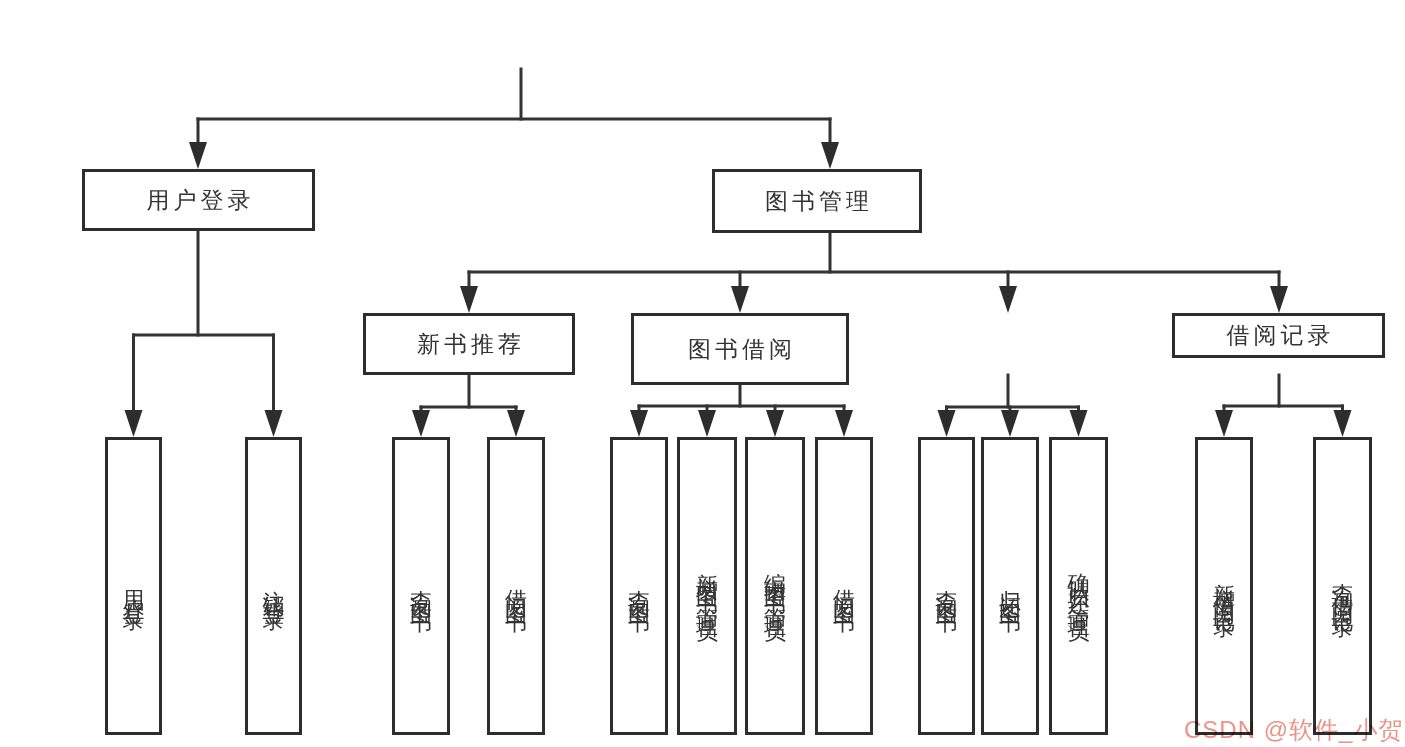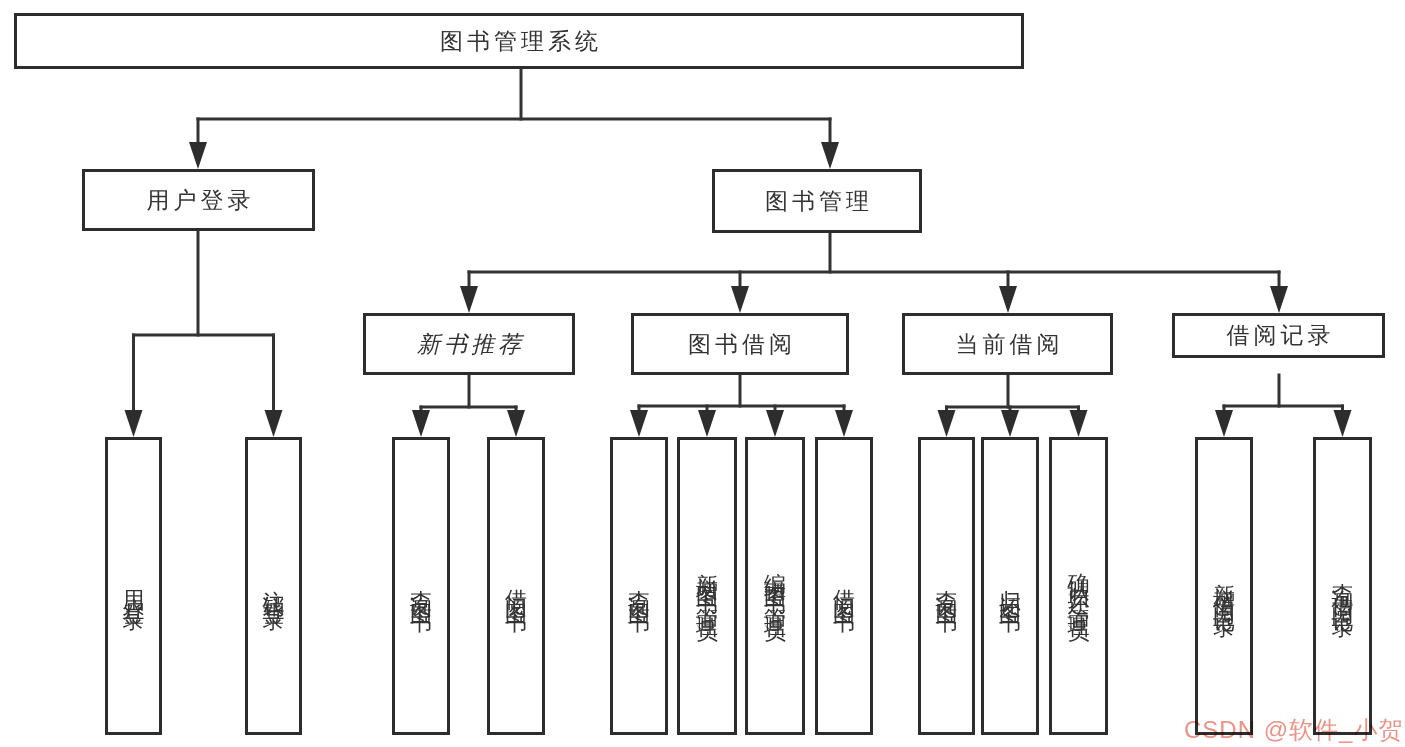--- a/index.html
+++ b/index.html
@@ -126,28 +126,26 @@
     <g>
       <line x1="1279" y1="375" x2="1279" y2="406"></line>
       <line x1="1224" y1="406" x2="1342.5" y2="406"></line>
       <line x1="1224" y1="406" x2="1224" y2="415"></line>
       <polygon points="1215,410 1233,410 1224,437"></polygon>
       <line x1="1342.5" y1="406" x2="1342.5" y2="415"></line>
       <polygon points="1333.5,410 1351.5,410 1342.5,437"></polygon>
     </g>
   </svg>
 
-  <div class="node node-h" style="left:14px; top:13px; width:1010px; height:56px;">图书管理系统</div>
 
   <div class="node node-h" style="left:82px; top:169px; width:233px; height:62px;">用户登录</div>
   <div class="node node-h" style="left:712px; top:169px; width:210px; height:64px;">图书管理</div>
 
-  <div class="node node-h" style="left:363px; top:313px; width:212px; height:62px;font-style:italic;">新书推荐</div>
-  <div class="node node-h" style="left:631px; top:313px; width:218px; height:62px;">图书借阅</div>
-  <div class="node node-h" style="left:902px; top:313px; width:211px; height:62px;">当前借阅</div>
+  <div class="node node-h" style="left:363px; top:313px; width:212px; height:62px;">新书推荐</div>
+  <div class="node node-h" style="left:631px; top:313px; width:218px; height:72px;">图书借阅</div>
   <div class="node node-h" style="left:1172px; top:313px; width:213px; height:45px;">借阅记录</div>
 
   <div class="node node-v" style="left:105px; width:57px;">用户登录</div>
   <div class="node node-v" style="left:245px; width:57px;">注销登录</div>
 
   <div class="node node-v" style="left:392px; width:58px;">查询图书</div>
   <div class="node node-v" style="left:487px; width:58px;">借阅图书</div>
 
   <div class="node node-v" style="left:610px; width:58px;">查询图书</div>
   <div class="node node-v" style="left:677px; width:60px;">新增图书（管理员）</div>

